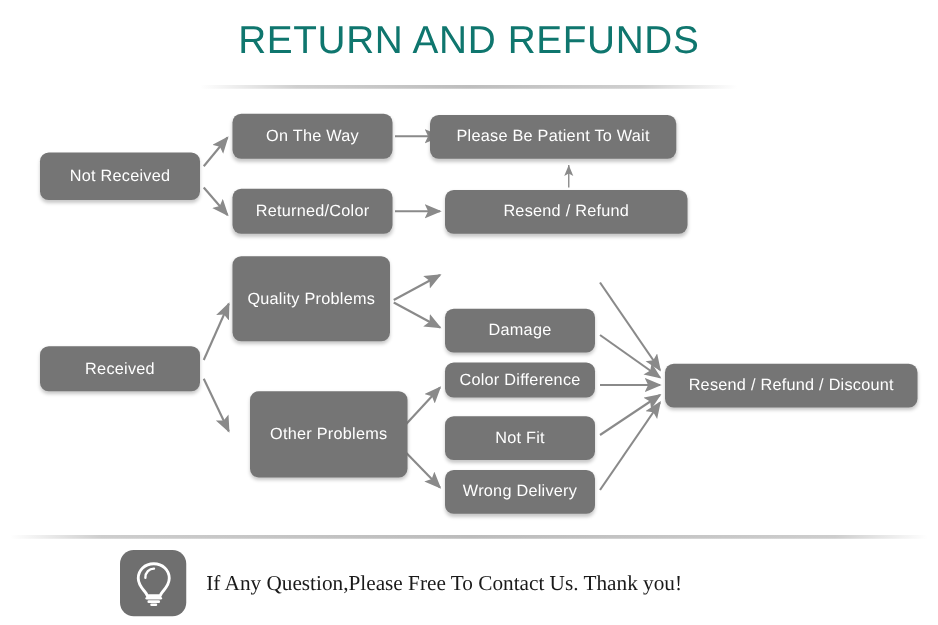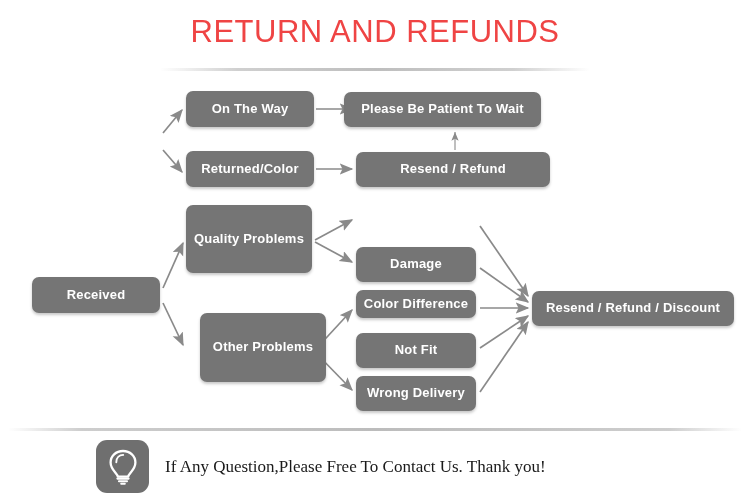--- a/index.html
+++ b/index.html
@@ -24,21 +24,21 @@
   
   #title {
     position: absolute;
     left: 0;
     top: 14px;
     width: 750px;
     text-align: center;
     font-size: 31px;
     font-weight: 400;
     letter-spacing: 0.5px;
-    color: #ef4444;
+    color: #0f766e;
     white-space: nowrap;
   }
   #title-rule {
     position: absolute;
     left: 160px;
     top: 68px;
     width: 430px;
     height: 3px;
     background: linear-gradient(to right,
         rgba(255,255,255,0) 0%,
@@ -62,21 +62,21 @@
   .node {
     position: absolute;
     background: #757575;
     color: #ffffff;
     border-radius: 7px;
     display: flex;
     align-items: center;
     justify-content: center;
     text-align: center;
     font-size: 13px;
-    font-weight: 700;
+    font-weight: 400;
     letter-spacing: 0.2px;
     box-shadow: 0 2px 3px rgba(0,0,0,0.22);
     box-sizing: border-box;
     padding: 0 8px;
     line-height: 1.15;
     white-space: nowrap;
     z-index: 3;
   }
   .node.tall { font-size: 13px; }
 
@@ -158,20 +158,21 @@
       <path d="M480,226 L528,296"></path>
       <path d="M480,268 L528,302"></path>
       <path d="M480,308 L528,308"></path>
       <path d="M480,348 L528,316"></path>
       <path d="M480,392 L528,322"></path>
     </g>
 
     <path d="M455,150 L455,132" stroke="#8a8a8a" stroke-width="1.1" fill="none" marker-end="url(#ah-thin)"></path>
   </svg>
 
+  <div class="node" style="left:32px; top:122px; width:128px; height:38px;">Not Received</div>
 
   <div class="node" style="left:186px; top:91px; width:128px; height:36px;">On The Way</div>
 
   <div class="node" style="left:186px; top:151px; width:128px; height:36px;">Returned/Color</div>
 
   <div class="node" style="left:344px; top:92px; width:197px; height:35px;">Please Be Patient To Wait</div>
 
   <div class="node" style="left:356px; top:152px; width:194px; height:35px;">Resend / Refund</div>
 
   <div class="node" style="left:32px; top:277px; width:128px; height:36px;">Received</div>

